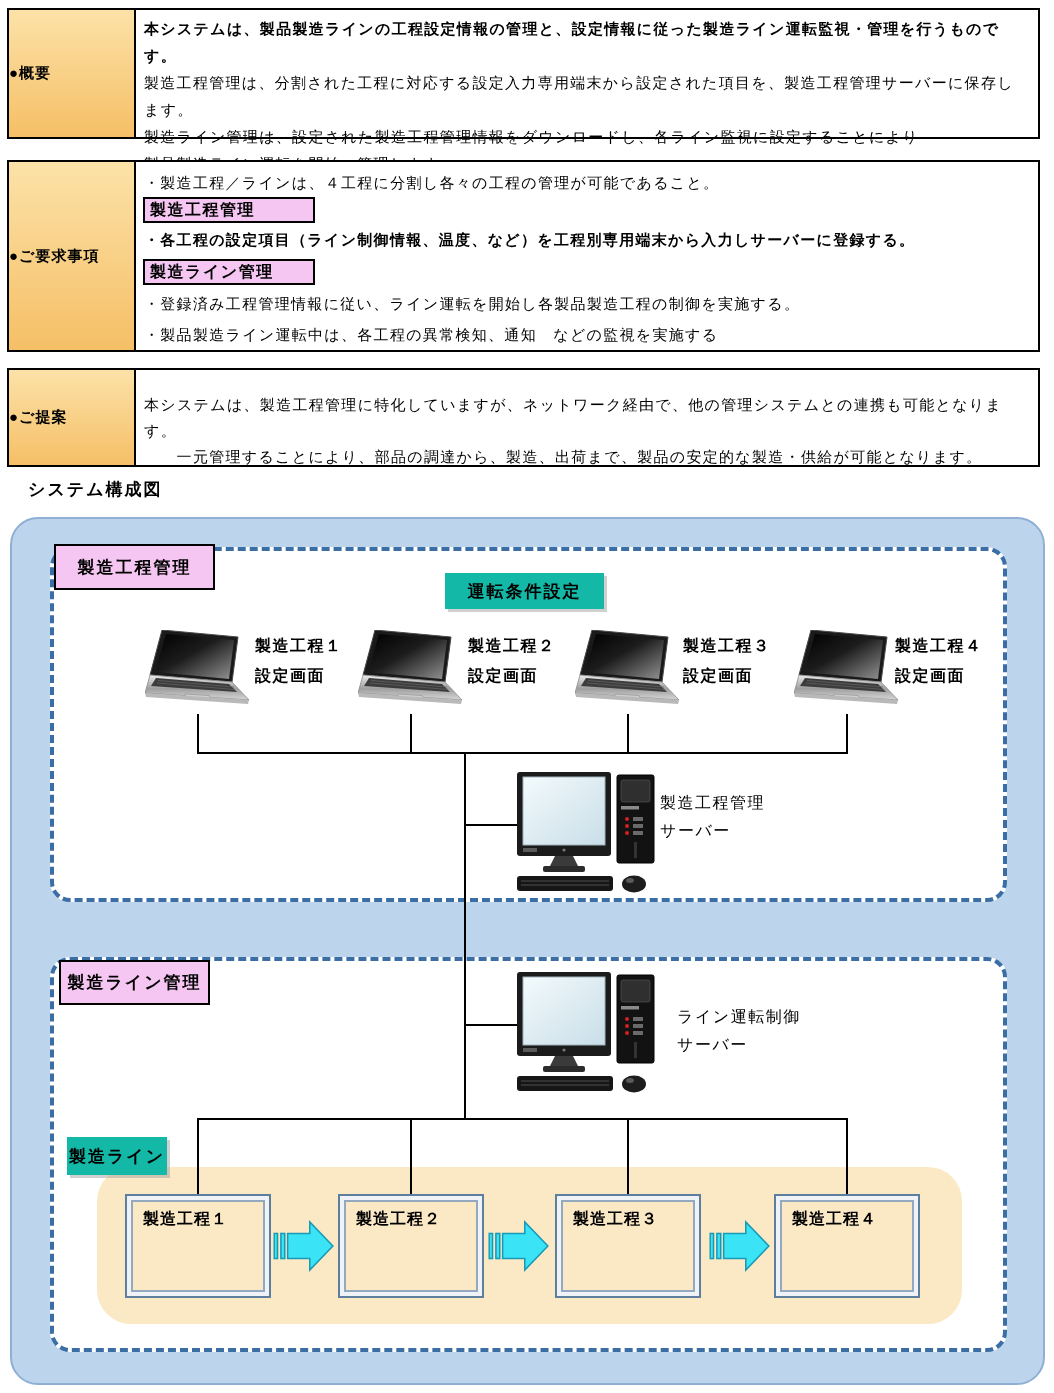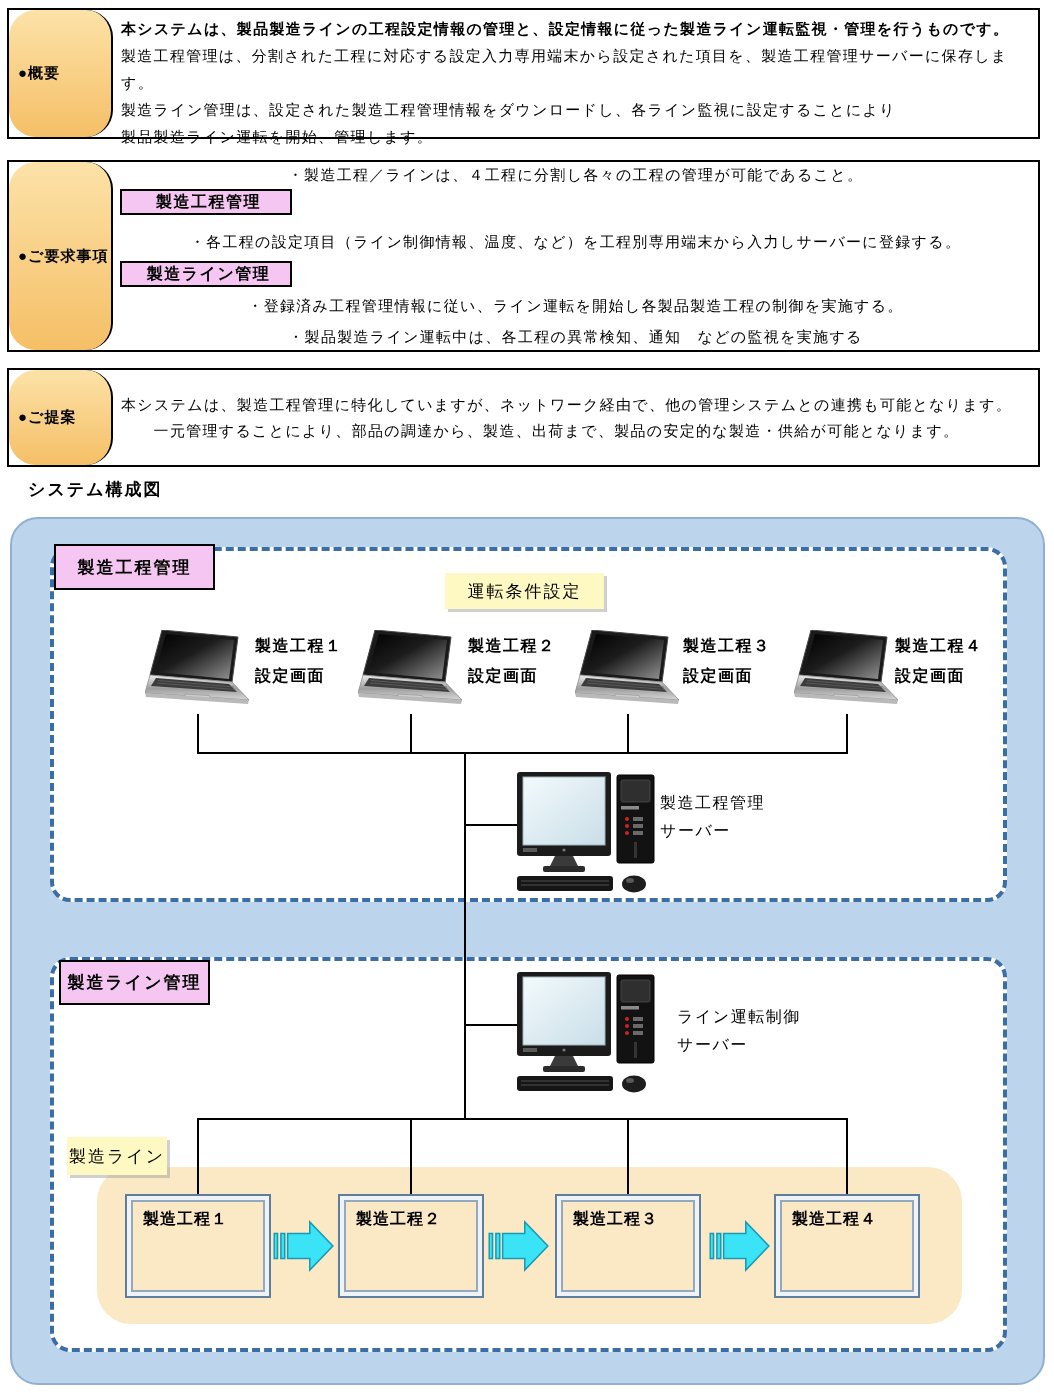--- a/index.html
+++ b/index.html
@@ -5,53 +5,53 @@
   * { box-sizing: border-box; }
   body { margin:0; background:#fff; color:#000;
          font-family:"Liberation Sans","DejaVu Sans",sans-serif; }
   .page { position:relative; width:1054px; height:1393px; background:#fff; overflow:hidden; }
 
   
   .itable { position:absolute; left:7px; width:1033px; border:2px solid #000; display:flex; background:#fff; }
   #t1 { top:8px;  height:131px; }
   #t2 { top:160px; height:192px; }
   #t3 { top:368px; height:99px; }
-  .lbl { flex:none; width:104px; border-right:2px solid #000;
+  .lbl { flex:none; width:127px; border-right:2px solid #000;
          background:linear-gradient(180deg,#FCE2A8 0%,#F5BF66 100%);
-         display:flex; align-items:center; padding-left:9px;
-         font-weight:bold; font-size:15px; letter-spacing:1px;border-radius:27px; }
+         display:flex; align-items:center; 
+         font-weight:bold; font-size:15px; letter-spacing:1px; }
   .tcontent { flex:1; padding:5px 8px 0 8px; font-size:15px; letter-spacing:1.3px; line-height:27px; }
   .tcontent p { margin:0; }
   .boldline { font-weight:bold; }
-  .content2 { padding-top:2px; line-height:22px;text-align:center; }
+  .content2 { padding-top:10px; line-height:22px; }
   .hbox { width:172px; border:2px solid #000; background:#F4C6F1;
           font-weight:bold; font-size:16px; letter-spacing:1.5px;
           padding-left:5px; line-height:22px; margin:1px 0 0 -1px; }
   .content2 .r1 { margin-top:3px; }
-  .content2 .r2 { margin-top:16px; }
+  .content2 .r2 { margin-top:6px;font-weight:bold; }
   .content2 .r3 { margin-top:8px; }
   .content2 .r4 { margin-top:9px; }
   .content3 { line-height:26px; padding-top:22px; }
 
   
   .dtitle { position:absolute; left:20px; top:478px; font-weight:bold; font-size:17px; letter-spacing:2px;margin-left:8px; }
   .diagram { position:absolute; left:10px; top:517px; width:1035px; height:868px;
              background:#BCD4EC; border:2px solid #8FB0D4; border-radius:28px; }
   .dashbox { position:absolute; border:4px dashed #3B6EA5; background:#fff; border-radius:20px; }
   #dash1 { left:38px; top:28px;  width:957px; height:355px; }
   #dash2 { left:38px; top:438px; width:957px; height:395px; }
   .band  { position:absolute; left:85px; top:648px; width:865px; height:157px;
            background:#FBE9C5; border-radius:34px; z-index:4; }
   .plabel { position:absolute; background:#F4C6F1; border:2px solid #000; z-index:8;
             font-weight:bold; font-size:17px; letter-spacing:2px;
             display:flex; align-items:center; justify-content:center; }
   #pl1 { left:42px; top:25px;  width:161px; height:46px; }
   #pl2 { left:47px; top:441px; width:151px; height:45px; }
-  .glabel { position:absolute; background:#fef9c3; z-index:8;
-            font-weight:normal; font-size:17px; letter-spacing:2px;
+  .glabel { position:absolute; background:#14b8a6; z-index:8;
+            font-weight:bold; font-size:17px; letter-spacing:2px;
             display:flex; align-items:center; justify-content:center;
             box-shadow:3px 3px 0 rgba(150,150,150,.45); }
   #gl1 { left:433px; top:54px;  width:159px; height:36px; }
   #gl2 { left:55px;  top:618px; width:100px; height:38px; }
   .netlines { position:absolute; left:0; top:0; z-index:5; pointer-events:none; }
   .icon { position:absolute; z-index:6; }
   .lap { width:105px; height:84px; top:111px; }
   #lap1{left:133px;} #lap2{left:346px;} #lap3{left:563px;} #lap4{left:782px;}
   .srv { width:140px; height:125px; left:505px; }
   #srv1{top:253px;} #srv2{top:453px;}

